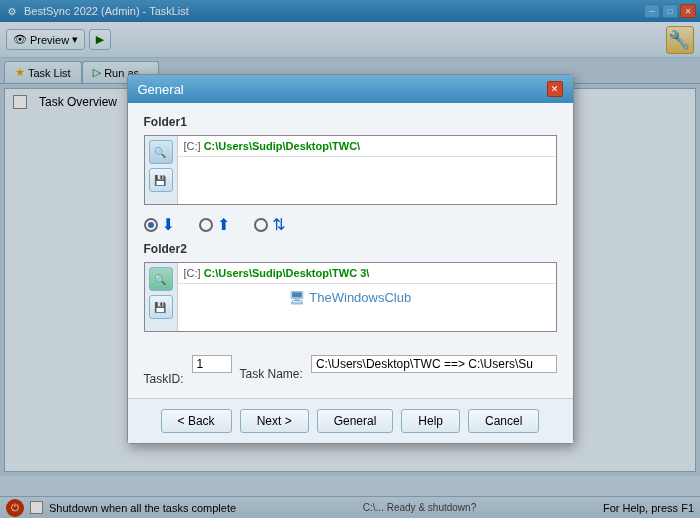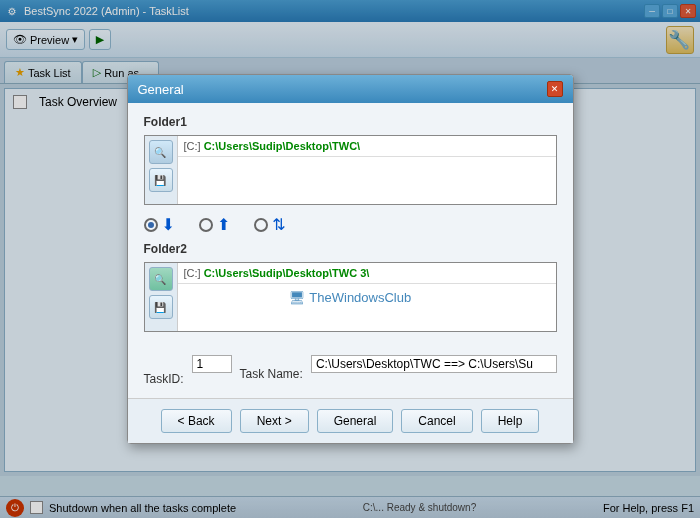--- a/index.html
+++ b/index.html
@@ -495,19 +495,19 @@
           <input class="task-id-value" type="text" value="1" style="border: 1px solid rgb(170, 170, 170); background: white; width: 40px; padding: 1px 4px; font-size: 12px;">
           <span class="task-name-label">Task Name:</span>
           <input class="task-name-value" type="text" value="C:\Users\Desktop\TWC ==&gt; C:\Users\Su" style="border: 1px solid rgb(170, 170, 170); background: white; flex: 1 1 0%; padding: 1px 4px; font-size: 12px; min-width: 0px;">
         </div>
       </div>
 
       <div class="modal-buttons">
         <button class="dialog-btn">&lt; Back</button>
         <button class="dialog-btn">Next &gt;</button>
         <button class="dialog-btn">General</button>
+        <button class="dialog-btn">Help</button>
         <button class="dialog-btn">Cancel</button>
-        <button class="dialog-btn">Help</button>
       </div>
     </div>
   </div>
 
 </div>
 
 </body></html>

